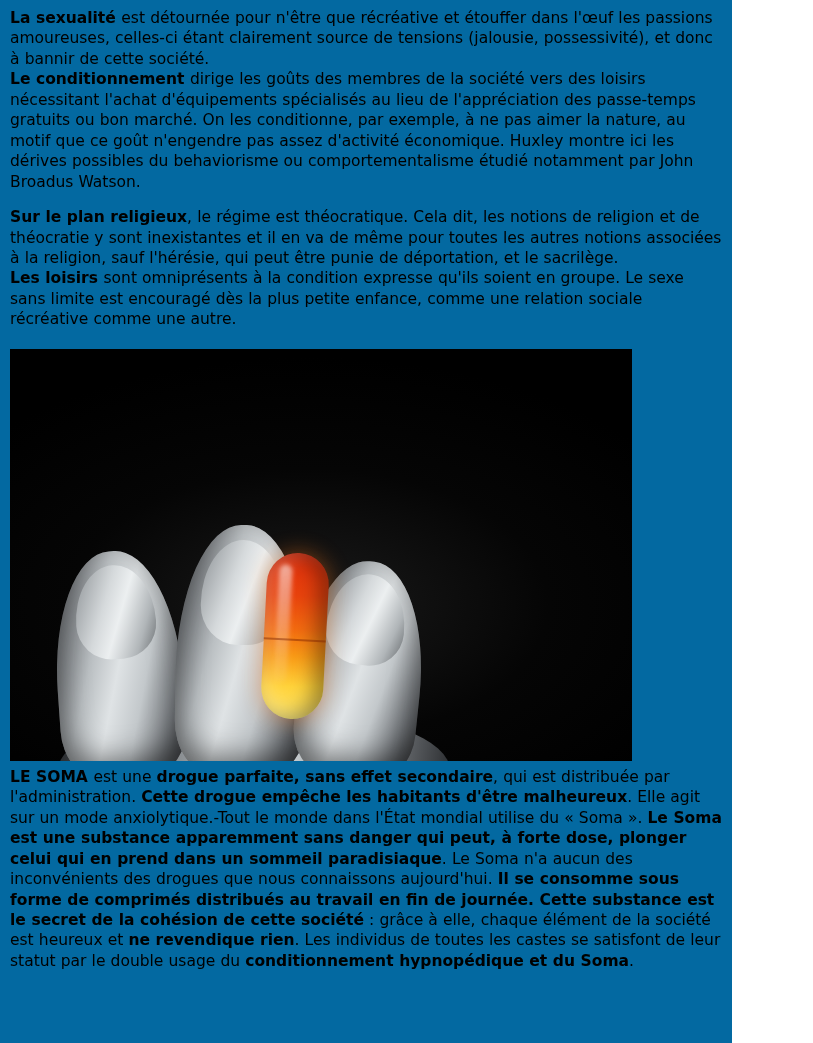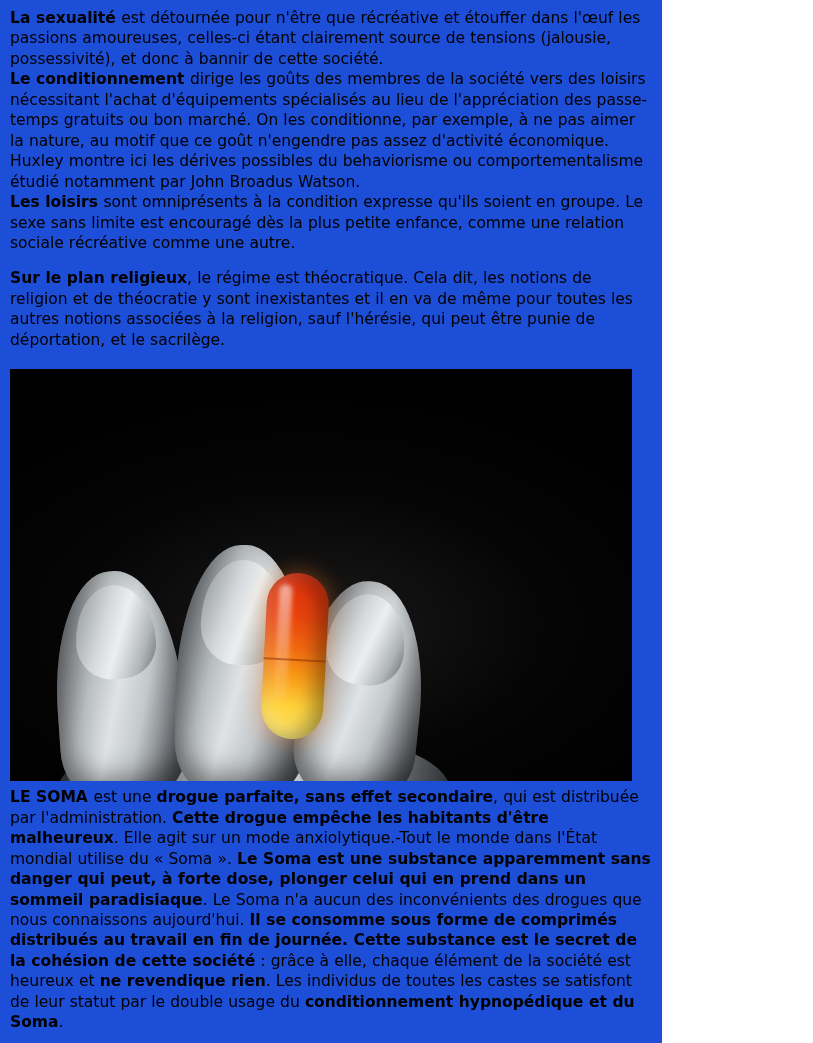--- a/index.html
+++ b/index.html
@@ -6,25 +6,25 @@
     margin: 0;
     padding: 0;
     background: #ffffff;
   }
   body {
     width: 813px;
     font-family: "DejaVu Sans", "Liberation Sans", sans-serif;
     color: #000000;
   }
   .page {
-    width: 662px;
+    width: 732px;
     min-height: 1043px;
     box-sizing: border-box;
     padding: 8px 10px 0 10px;
-    background: #1d4ed8;
+    background: #0369a1;
   }
   p.para {
     margin: 0;
     font-size: 15.5px;
     line-height: 1.32;
     text-align: left;
     word-spacing: 0.2px;
   }
   p.spaced {
     margin-top: 15px;
@@ -120,22 +120,22 @@
   }
 </style>
 </head>
 <body>
 
 <div class="page">
 
   <div>
     <p class="para"><b>La sexualité </b><span>est détournée pour n'être que récréative et étouffer dans l'œuf les passions amoureuses, celles-ci étant clairement source de tensions (jalousie, possessivité), et donc à bannir de cette société.</span></p>
     <p class="para"><b>Le conditionnement </b><span>dirige les goûts des membres de la société vers des loisirs nécessitant l'achat d'équipements spécialisés au lieu de l'appréciation des passe-temps gratuits ou bon marché. On les conditionne, par exemple, à ne pas aimer la nature, au motif que ce goût n'engendre pas assez d'activité économique. Huxley montre ici les dérives possibles du behaviorisme ou comportementalisme étudié notamment par John Broadus Watson.</span></p>
+    <p class="para spaced"><b>Sur le plan religieux</b><span>, le régime est théocratique. Cela dit, les notions de religion et de théocratie y sont inexistantes et il en va de même pour toutes les autres notions associées à la religion, sauf l'hérésie, qui peut être punie de déportation, et le sacrilège.</span></p>
     <p class="para"><b>Les loisirs </b><span>sont omniprésents à la condition expresse qu'ils soient en groupe. Le sexe sans limite est encouragé dès la plus petite enfance, comme une relation sociale récréative comme une autre.</span></p>
-    <p class="para spaced"><b>Sur le plan religieux</b><span>, le régime est théocratique. Cela dit, les notions de religion et de théocratie y sont inexistantes et il en va de même pour toutes les autres notions associées à la religion, sauf l'hérésie, qui peut être punie de déportation, et le sacrilège.</span></p>
   </div>
 
   <div class="figure">
     <div class="photo">
       <div class="bg"></div>
       <div class="hand">
         <div class="knuckles"></div>
         <div class="finger f1">
             <div class="nail"></div>
           </div>

